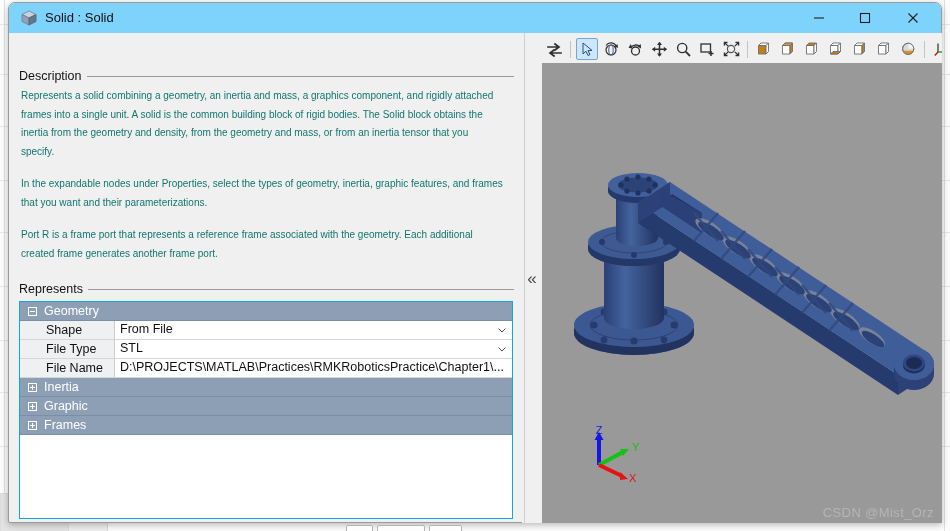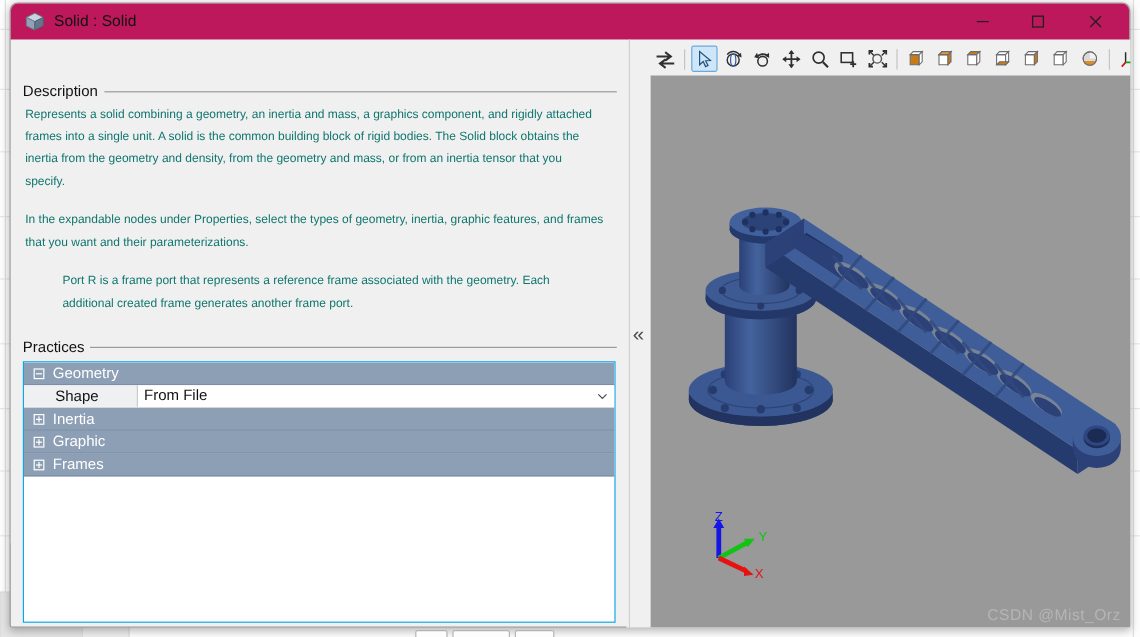--- a/index.html
+++ b/index.html
@@ -20,21 +20,21 @@
   #dialog{
     position:absolute;left:8px;top:2px;width:934px;height:521px;
     background:#f0f0f0;
     border:1px solid #9a9a9a;
     border-radius:7px 7px 2px 2px;
     box-shadow:0 2px 7px rgba(0,0,0,.28);
     box-sizing:border-box;
   }
   
   #titlebar{
-    position:relative;height:30px;background:#be185d;
+    position:relative;height:30px;background:#7dd3fc;
     border-radius:6px 6px 0 0;border-bottom:1px solid #ebebeb;
   }
   #title-icon{
     position:absolute;left:12px;top:7px;width:16px;height:16px;
   }
   #title-text{
     position:absolute;left:36px;top:6px;font-size:13px;color:#111;
     line-height:17px;
   }
   .wbtn{
@@ -58,21 +58,21 @@
     height:1px;background:#9b9b9b;margin-left:5px;flex:1 1 auto;
   }
   #desc-label{left:10px;top:36px;width:495px;}
   #props-label{left:10px;top:249px;width:495px;}
 
   #desc-body{
     position:absolute;left:12px;top:54px;width:482px;
     font-size:10px;line-height:18.5px;color:#0f766e;
   }
   #desc-body p{margin:0 0 14px 0;}
-  #desc-body p:last-child{margin-bottom:0;margin-left:31px;}
+  #desc-body p:last-child{margin-bottom:0;}
 
   
   #proptable{
     position:absolute;left:10px;top:268px;width:494px;height:218px;
     background:#ffffff;border:1px solid #0ea5e9;box-sizing:border-box;
     overflow:hidden;
   }
   .trow{display:flex;height:19px;line-height:19px;box-sizing:border-box;}
   .grouprow{
     background:#8d9fb5;color:#ffffff;border-bottom:1px solid #7c8ea6;
@@ -220,21 +220,21 @@
       <span class="rule"></span>
     </div>
 
     <div id="desc-body">
       <p>Represents a solid combining a geometry, an inertia and mass, a graphics component, and rigidly attached frames into a single unit. A solid is the common building block of rigid bodies. The Solid block obtains the inertia from the geometry and density, from the geometry and mass, or from an inertia tensor that you specify.</p>
       <p>In the expandable nodes under Properties, select the types of geometry, inertia, graphic features, and frames that you want and their parameterizations.</p>
       <p>Port R is a frame port that represents a reference frame associated with the geometry. Each additional created frame generates another frame port.</p>
     </div>
 
     <div class="grouplabel" id="props-label">
-      <span>Practices</span>
+      <span>Represents</span>
       <span class="rule"></span>
     </div>
 
     <div id="proptable">
 
       <div class="trow grouprow">
         <span class="expander"></span>
         <span>Geometry</span>
       </div>
 
@@ -243,21 +243,38 @@
         <span class="pval">
           <span>From File</span>
           <span class="chev">
             <svg width="8" height="5" viewBox="0 0 8 5">
                 <polyline points="0.6,0.6 4,4 7.4,0.6" fill="none" stroke="#4a4a4a" stroke-width="1"></polyline>
               </svg>
           </span>
         </span>
       </div>
 
-
+      <div class="trow datarow">
+        <span class="pname">File Type</span>
+        <span class="pval">
+          <span>STL</span>
+          <span class="chev">
+            <svg width="8" height="5" viewBox="0 0 8 5">
+                <polyline points="0.6,0.6 4,4 7.4,0.6" fill="none" stroke="#4a4a4a" stroke-width="1"></polyline>
+              </svg>
+          </span>
+        </span>
+      </div>
+
+      <div class="trow datarow">
+        <span class="pname">File Name</span>
+        <span class="pval">
+          <span>D:\PROJECTS\MATLAB\Practices\RMKRoboticsPractice\Chapter1\...</span>
+        </span>
+      </div>
 
 
       <div class="trow grouprow">
         <span class="expander plus"></span>
         <span>Inertia</span>
       </div>
       <div class="trow grouprow">
         <span class="expander plus"></span>
         <span>Graphic</span>
       </div>

